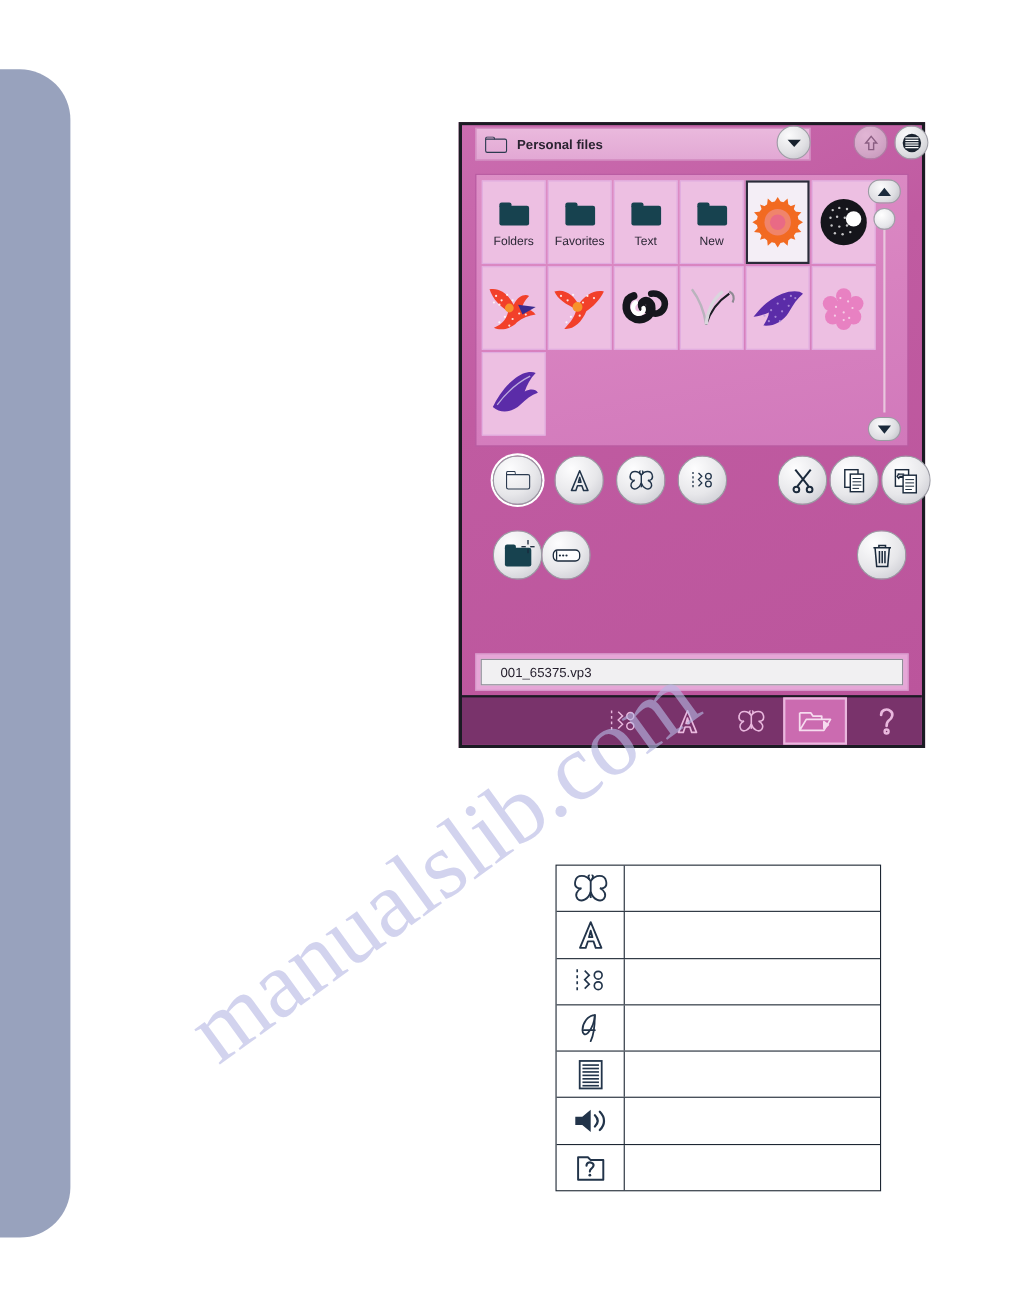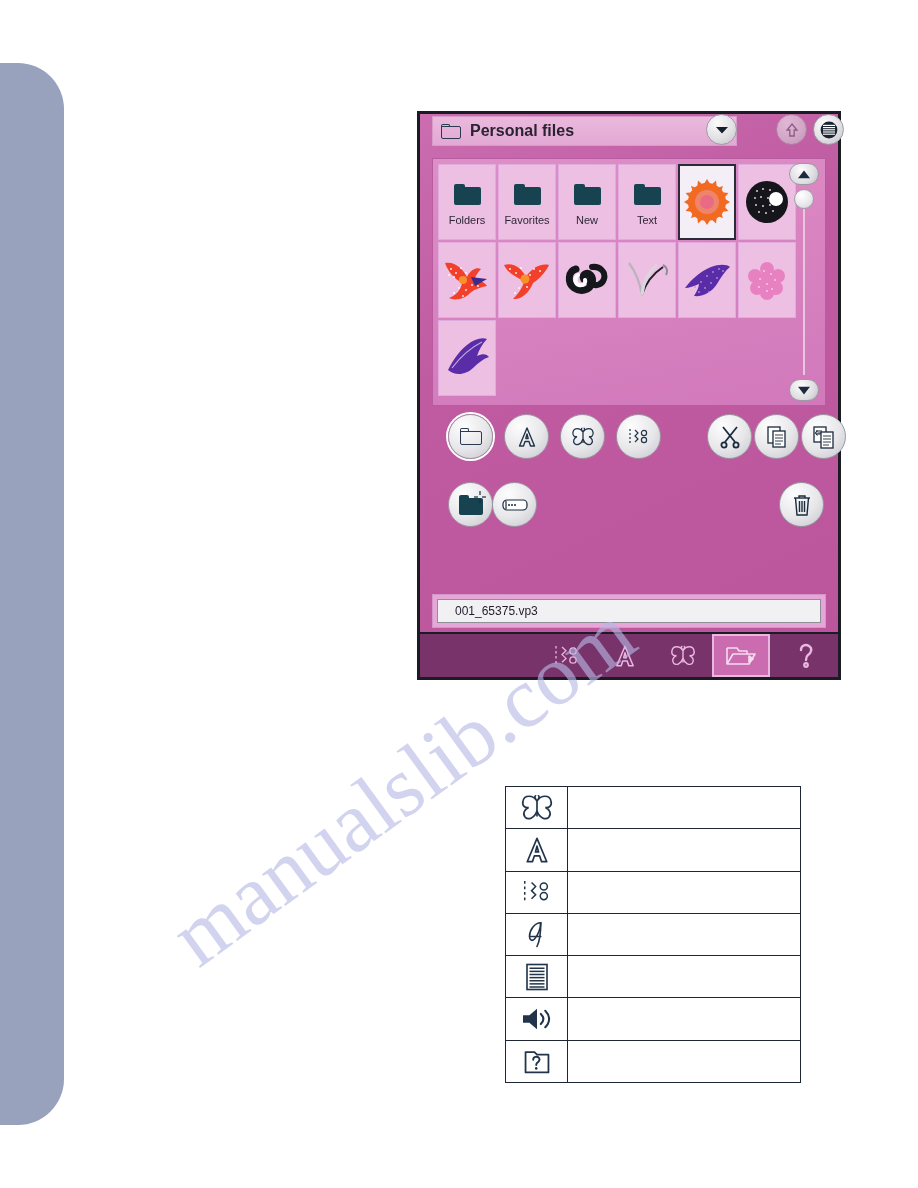--- a/index.html
+++ b/index.html
@@ -69,21 +69,21 @@
 
   
   .pathrow { position: relative; height: 40px; margin: 0 12px; }
   .pathbox {
     position: absolute; left: 0; top: 2px; width: 305px; height: 30px;
     background: linear-gradient(180deg,#eab9dd 0%, #e2a8d4 100%);
     border: 1px solid #d79ac9;
     display: flex; align-items: center; padding-left: 8px;
   }
   .folder-mini { width: 20px; height: 15px; position: relative; margin-right: 9px; }
-  .path-label { font-size: 16px; font-weight: bold; color: #2a2331; }
+  .path-label { font-size: 12px; font-weight: bold; color: #2a2331; }
   .rnd-btn {
     position: absolute; top: 0; width: 31px; height: 31px; border-radius: 50%;
     background: radial-gradient(circle at 35% 28%, #fbfbfc 0%, #e0e0e3 58%, #bfbfc6 100%);
     border: 1px solid #9d9da5;
     display: flex; align-items: center; justify-content: center;
   }
   .rnd-btn.dim { opacity: .55; }
   .btn-drop { left: 274px; }
   .btn-up   { left: 344px; }
   .btn-list { left: 381px; }
@@ -265,31 +265,31 @@
             <span class="fname">Favorites</span>
           </div>
 
           <div class="cell">
             <span class="folder-ico">
               <span class="fg">
                   <span class="tab"></span>
                   <span class="body"></span>
                 </span>
             </span>
-            <span class="fname">New</span>
+            <span class="fname">Text</span>
           </div>
 
           <div class="cell">
             <span class="folder-ico">
               <span class="fg">
                   <span class="tab"></span>
                   <span class="body"></span>
                 </span>
             </span>
-            <span class="fname">Text</span>
+            <span class="fname">New</span>
           </div>
 
           <div class="cell selected">
             <svg width="50" height="50" viewBox="0 0 50 50">
               <g fill="#f26a21">
                 <circle cx="25" cy="25" r="19"></circle>
               </g>
               <g fill="#f26a21">
                 <path d="M25 2 L30 10 L20 10 Z"></path>
                   <path d="M48 25 L40 30 L40 20 Z"></path>

